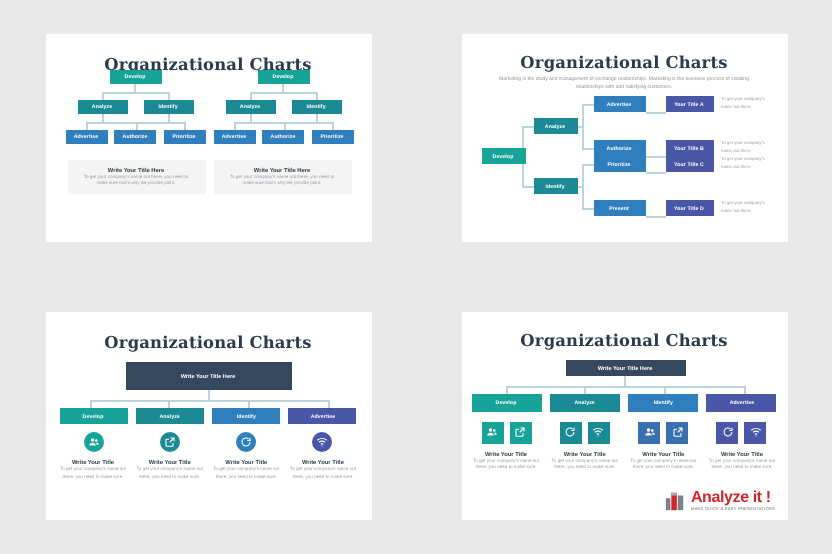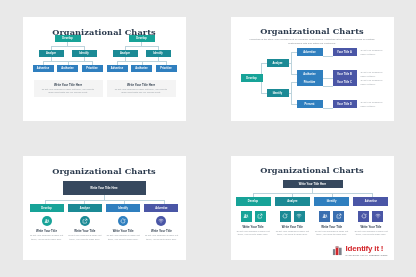--- a/index.html
+++ b/index.html
@@ -359,20 +359,20 @@
       </div>
 
       <div class="logo">
         <svg width="11" height="11" viewBox="0 0 24 24" aria-hidden="true">
           <rect x="2" y="9" width="5" height="13" fill="#7b8189"></rect>
           <rect x="8" y="3" width="6" height="19" fill="#d3262b"></rect>
           <rect x="15" y="6" width="6" height="16" fill="#7b8189"></rect>
           <rect x="8" y="3" width="6" height="3" fill="#a8adb3"></rect>
         </svg>
         <div>
-          <div class="logo-txt">Identify it !</div>
+          <div class="logo-txt">Analyze it !</div>
           <div class="logo-sub">MAKE QUICK &amp; EASY PRESENTATIONS</div>
         </div>
       </div>
     </div>
   </div>
 
 </div>
 
 </body></html>

